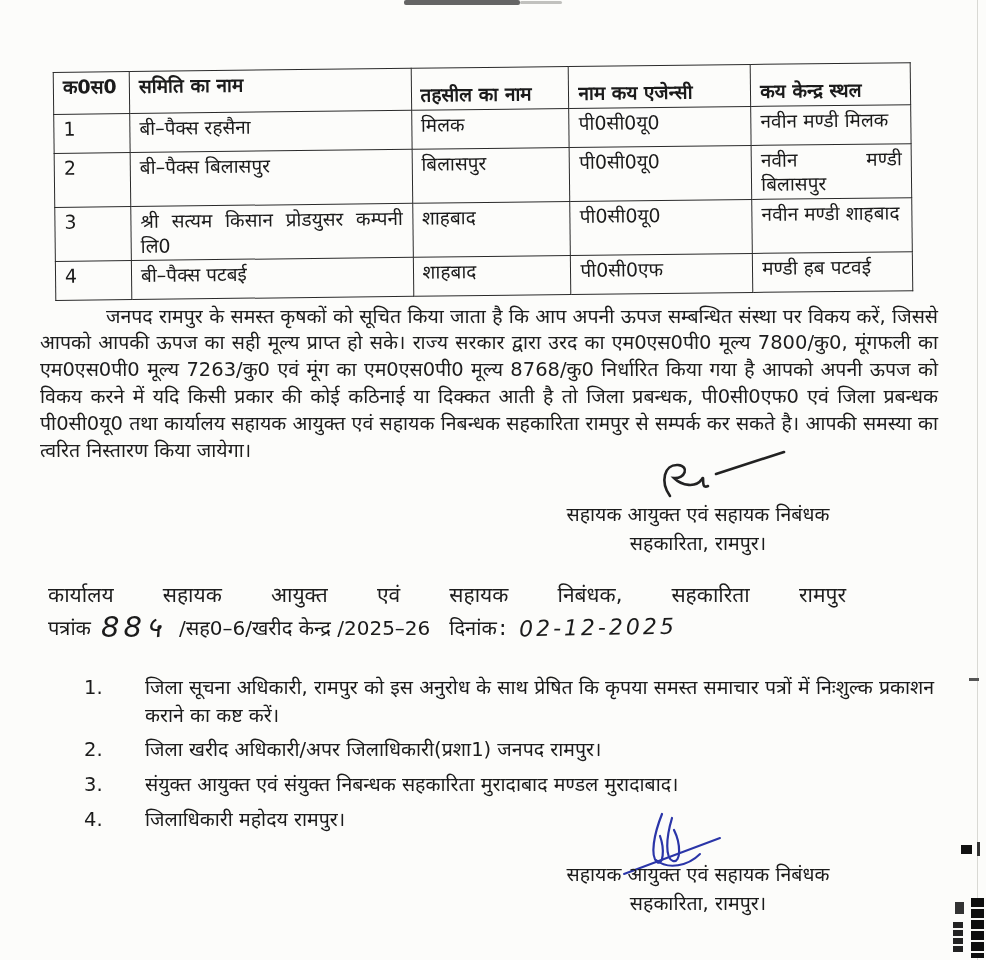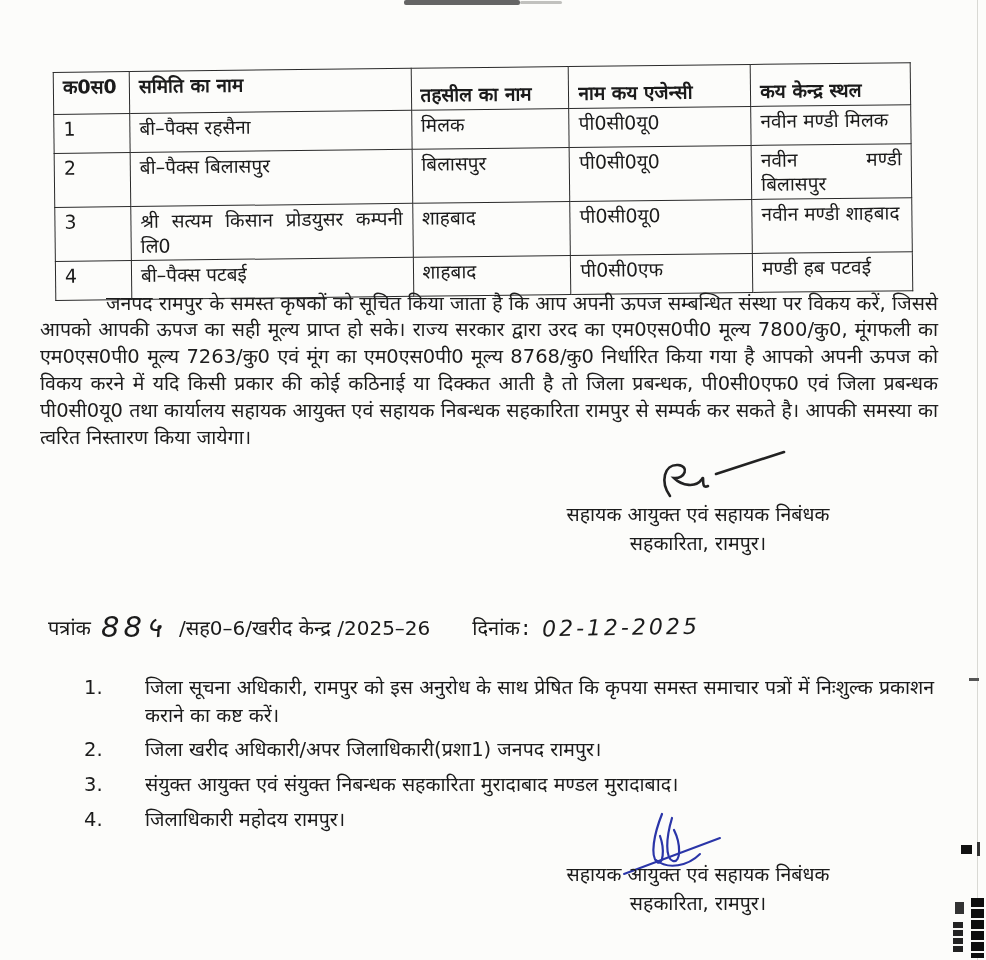--- a/index.html
+++ b/index.html
@@ -18,40 +18,40 @@
   .tbl-wrap{position:absolute;top:68px;left:54px;width:858px;transform:rotate(-0.65deg);transform-origin:40% 50%;}
   table{border-collapse:collapse;width:858px;font-size:19px;}
   td,th{border:1.8px solid #2a2a2a;padding:2px 9px;vertical-align:top;line-height:1.3;text-align:left;}
   th{font-weight:bold;}
   th.low{vertical-align:bottom;padding-top:14px;}
   col.c1{width:76px;}col.c2{width:282px;}col.c3{width:158px;}col.c4{width:182px;}col.c5{width:160px;}
   td.just{text-align:justify;}
   tr.r1 td{height:34px;}tr.r2 td{height:48px;}tr.r3 td{height:48px;}tr.r4 td{height:34px;}
   
   .bodytext{
-    position:absolute;top:271px;left:40px;width:898px;
+    position:absolute;top:284px;left:40px;width:898px;
     font-size:19.5px;line-height:1.38;text-align:justify;text-indent:66px;
   }
   
   .sig-block{position:absolute;width:340px;text-align:center;font-size:19.5px;line-height:1.5;}
   .sig-top-text{top:500px;left:528px;}
   .sig-bottom-text{top:860px;left:528px;}
   .sig-svg{position:absolute;}
   .sig-svg.top{top:446px;left:612px;}
   .sig-svg.bottom{top:808px;left:596px;}
   
   .office-heading{
     position:absolute;top:583px;left:48px;width:798px;
     font-size:21px;line-height:1.2;
     text-align:justify;text-align-last:justify;
   }
   .letter-line{position:absolute;top:611px;left:48px;width:900px;font-size:20px;white-space:nowrap;}
   .hand{font-style:italic;letter-spacing:2px;}
   .letter-no{font-size:29px;line-height:1;letter-spacing:4px;margin:0 14px 0 10px;position:relative;top:2px;}
-  .date-label{margin-left:42px;font-family:Liberation Mono, monospace;}
+  .date-label{margin-left:19px;font-family:Liberation Mono, monospace;}
   .date-val{font-size:22px;letter-spacing:3px;margin-left:10px;transform:rotate(-1deg);display:inline-block;}
   .copy-line{position:absolute;top:645px;left:48px;font-size:19.5px;}
   
   .copies{position:absolute;top:674px;left:84px;width:854px;}
   .copy-item{display:flex;font-size:19.5px;line-height:1.42;margin-bottom:7px;}
   .copy-num{width:34px;flex:0 0 34px;}
   .copy-text{flex:1;margin-left:27px;}
   
   .top-smudge{position:absolute;top:0;left:404px;width:116px;height:5px;background:#4a4a4a;border-radius:2px;opacity:.85;}
   .top-smudge-tail{position:absolute;top:1px;left:520px;width:42px;height:3px;background:#9a9a96;opacity:.6;border-radius:2px;}
@@ -136,20 +136,21 @@
 
   <svg class="sig-svg top" width="180" height="62" viewBox="0 0 180 62">
     <path d="M58 50 C48 36 52 18 66 19 C78 20 73 33 62 32 C70 40 84 42 90 33 C93 28 88 44 96 40" fill="none" stroke="#222" stroke-width="2.6" stroke-linecap="round"></path>
     <path d="M104 28 L172 6" fill="none" stroke="#222" stroke-width="2.6" stroke-linecap="round"></path>
   </svg>
   <div class="sig-block sig-top-text">
     <div>सहायक आयुक्त एवं सहायक निबंधक</div>
     <div>सहकारिता, रामपुर।</div>
   </div>
 
+  <div class="office-heading txt">कार्यालय सहायक आयुक्त एवं सहायक निबंधक, सहकारिता रामपुर</div>
   <div class="letter-line">
     <span>पत्रांक</span><span class="hand letter-no">88५</span><span>/सह0–6/खरीद केन्द्र /2025–26</span><span class="date-label">दिनांक:</span><span class="hand date-val">02-12-2025</span>
   </div>
 
   <div class="copies">
     <div class="copy-item">
       <span class="copy-num">1.</span>
       <span class="copy-text">जिला सूचना अधिकारी, रामपुर को इस अनुरोध के साथ प्रेषित कि कृपया समस्त समाचार पत्रों में निःशुल्क प्रकाशन कराने का कष्ट करें।</span>
     </div>
     <div class="copy-item">

